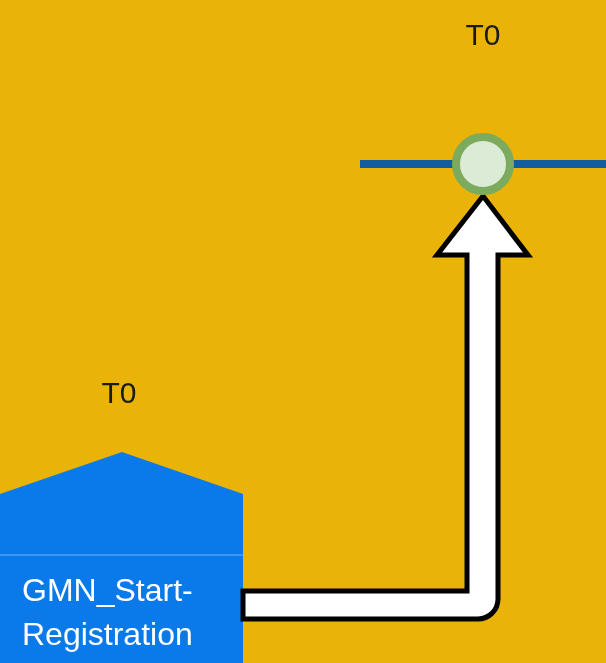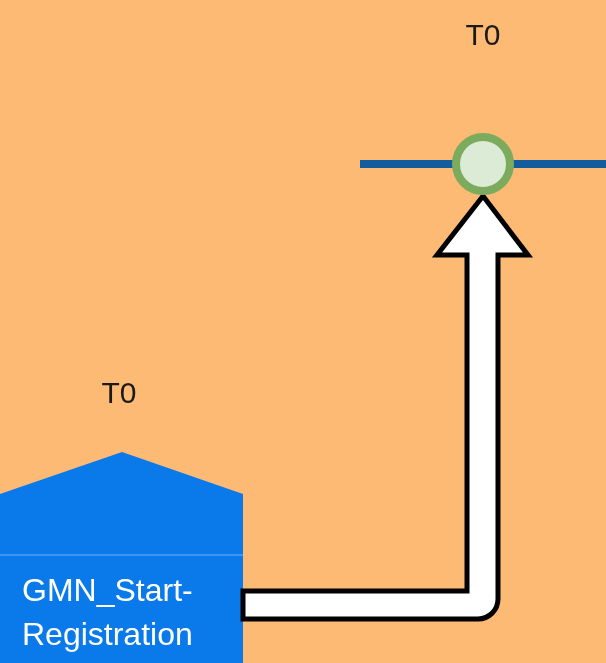--- a/index.html
+++ b/index.html
@@ -32,21 +32,21 @@
   }
   .pool-text {
     font-family: "Liberation Sans", sans-serif;
     font-size: 32px;
     fill: #ffffff;
   }
 </style>
 </head>
 <body>
 
-<div id="canvas" style="width: 606px; height: 663px; background: #fdba74;">
+<div id="canvas" style="width: 606px; height: 663px; background: #eab308;">
 
   <svg id="diagram-svg" viewBox="0 0 606 663" xmlns="http://www.w3.org/2000/svg">
 
     <g>
       <polygon id="pool-pentagon" points="0,494 122,452 243,494 243,663 0,663" fill="#0a7aea"></polygon>
       <line id="pool-divider" x1="0" y1="555" x2="243" y2="555" stroke="#3e96ee" stroke-width="2"></line>
     </g>
 
     <path id="message-arrow" d="M 243,591 L 467,591 L 467,255 L 437,255 L 483,196 L 528,255 L 498,255 L 498,599 A 20,20 0 0 1 478,619 L 243,619 Z" fill="#ffffff" stroke="#000000" stroke-width="5" stroke-linejoin="miter"></path>
 

